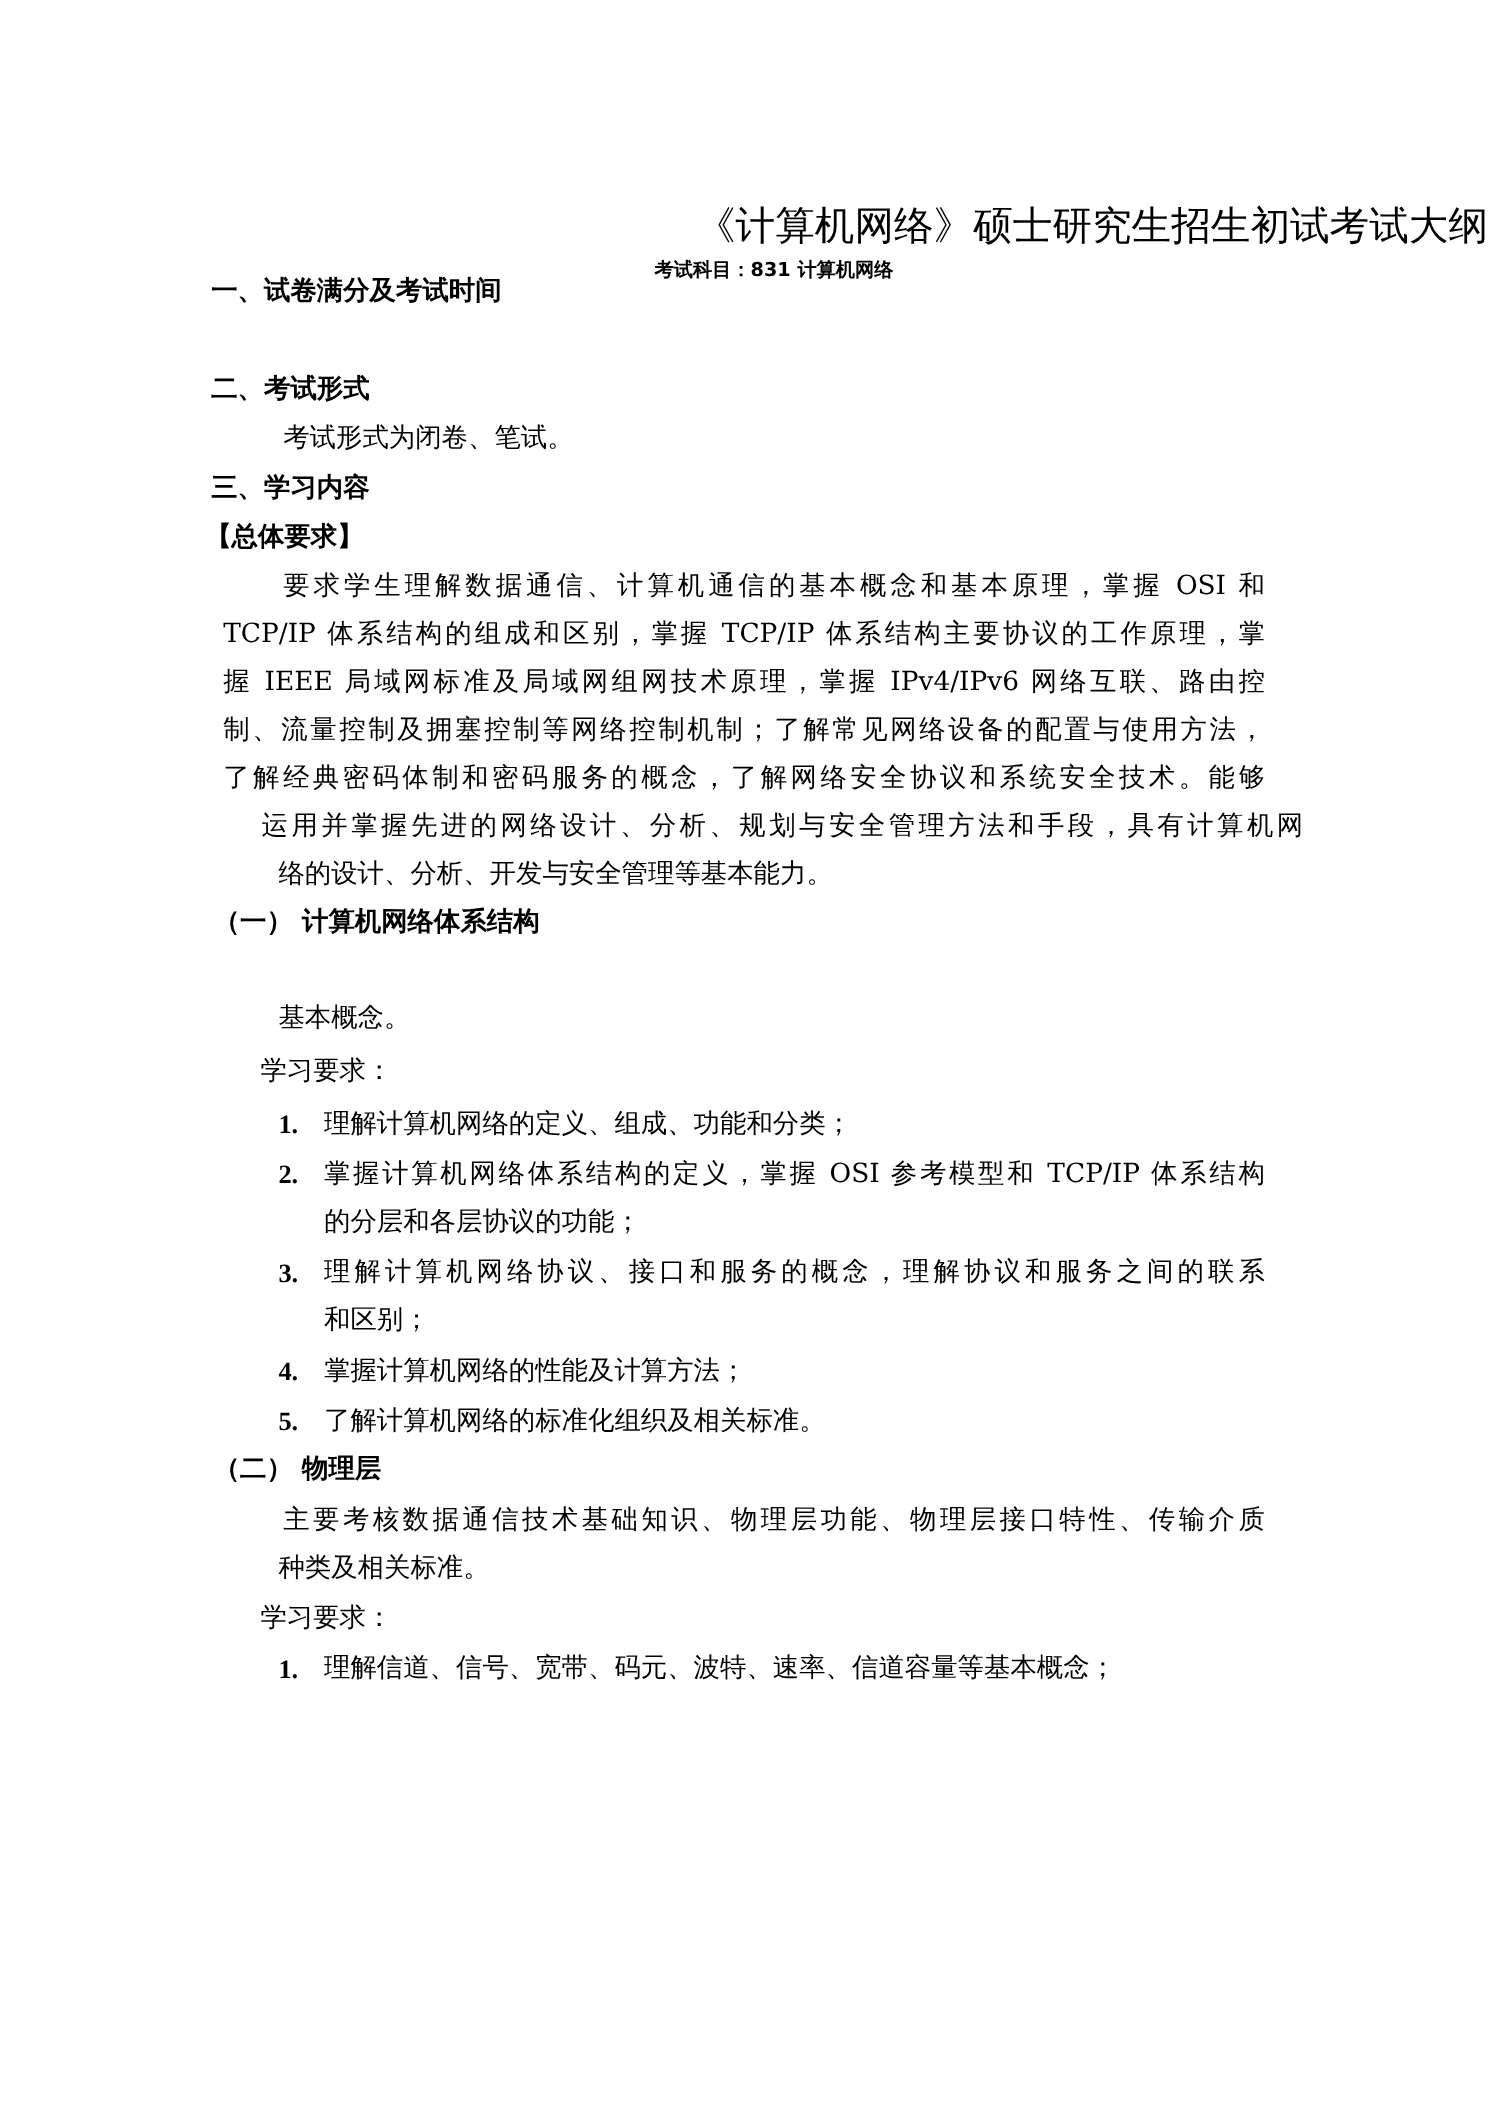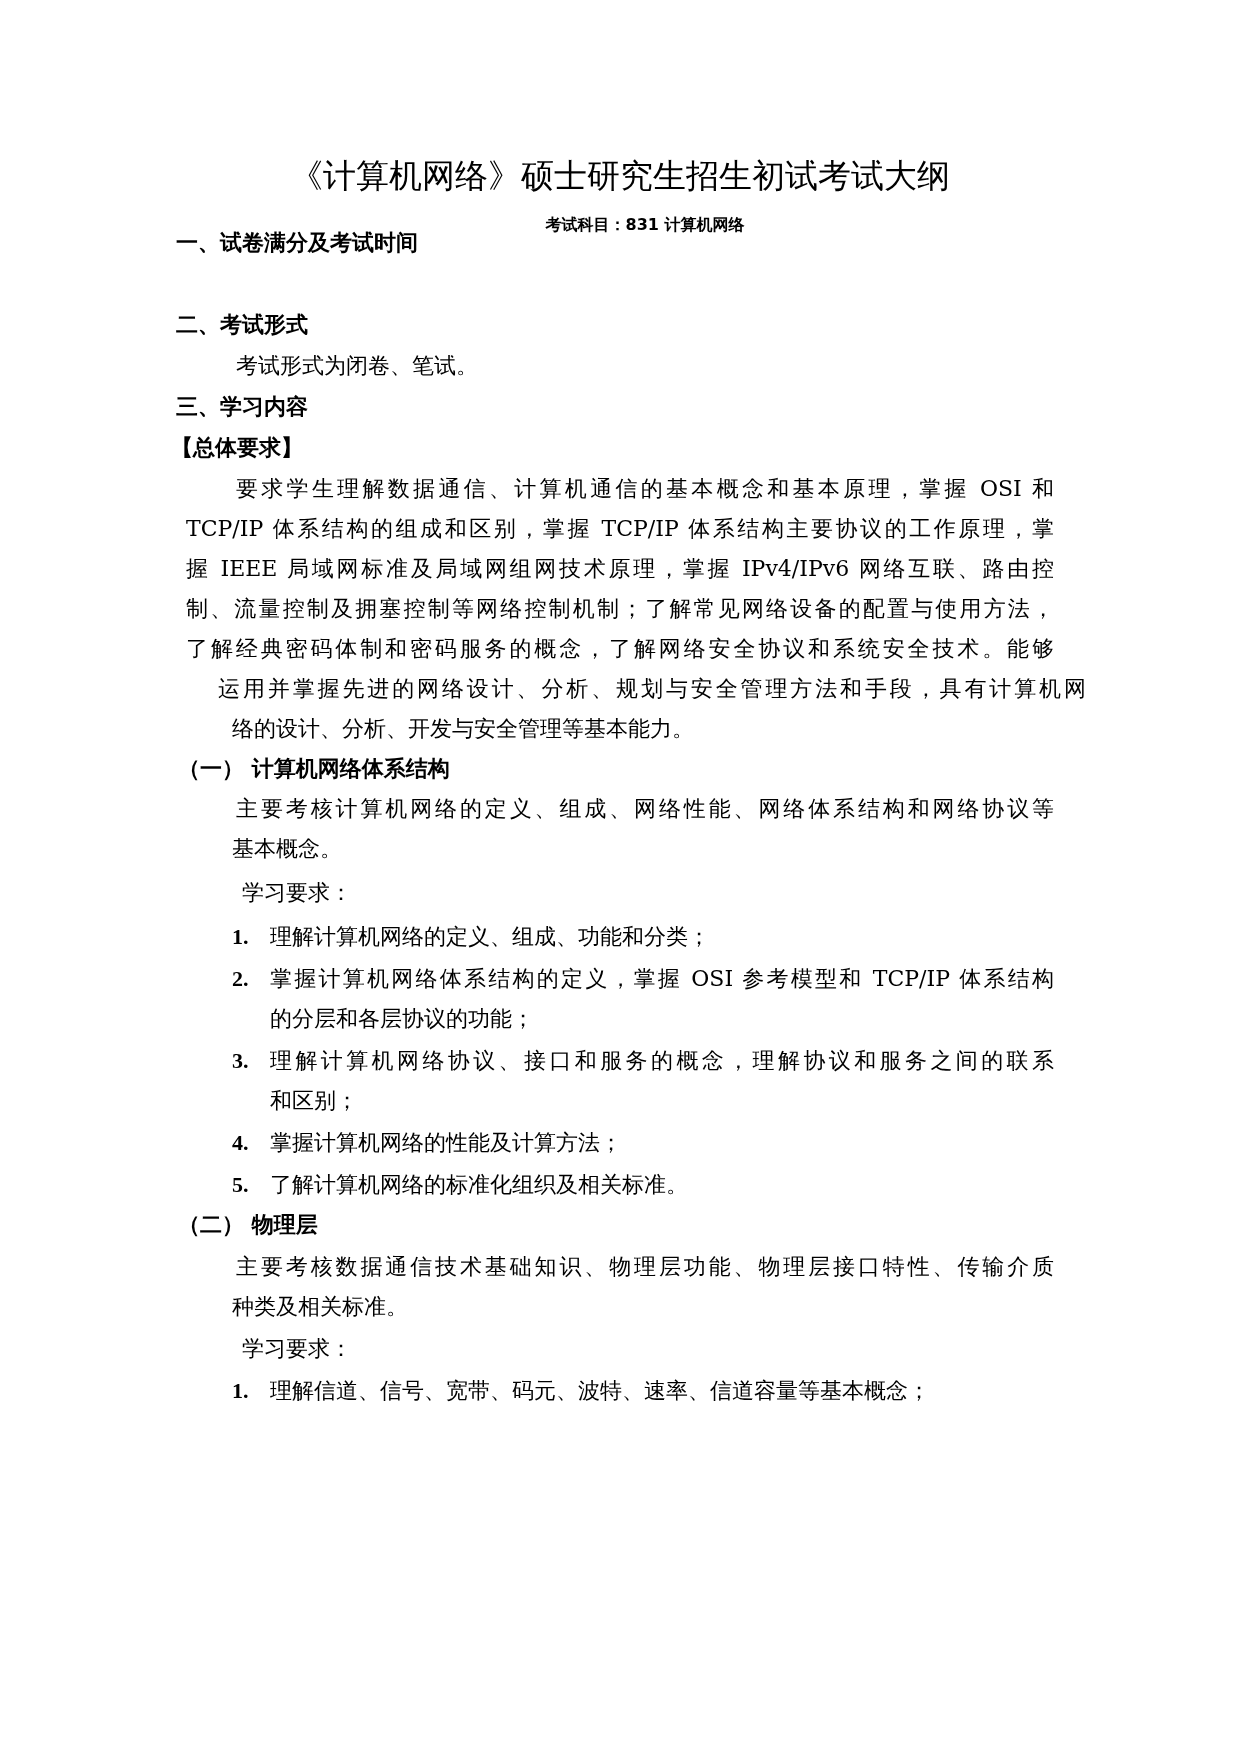--- a/index.html
+++ b/index.html
@@ -3,21 +3,21 @@
   <meta charset="utf-8">
   <style>
     html, body { margin: 0; padding: 0; background: #ffffff; }
     body {
       width: 1240px; height: 1754px; position: relative; overflow: hidden;
       font-family: "DejaVu Serif", "Liberation Serif", serif;
       color: #000000;
     }
     .page { position: absolute; left: 0; top: 0; width: 1240px; height: 1754px; }
     .title {
-      position: absolute; top: 152px; left: 0; width: 1240px; text-align: center;
+      position: absolute; top: 164px; left: 0; width: 1240px; text-align: right;
       font-size: 33px; letter-spacing: 0px; line-height: 48px;
       font-family: "DejaVu Serif", "Liberation Serif", serif;
     }
     .subtitle {
       position: absolute; top: 208px; left: 0; width: 1240px; text-align: center;
       font-size: 16px; font-weight: bold; line-height: 34px;
       font-family: "DejaVu Sans", "Liberation Sans", sans-serif;
       padding-left: 50px; box-sizing: border-box;
     }
     .line {
@@ -28,21 +28,21 @@
       font-family: "DejaVu Sans", "Liberation Sans", sans-serif;
     }
     .body-indent { left: 236px; }
     .body-full { left: 186px; width: 868px; text-align: justify; text-align-last: justify; }
     .body-last { left: 186px; margin-left: 46px; }
     .para-first { left: 236px; width: 818px; text-align: justify; text-align-last: justify; }
     .sub-h {
       font-weight: bold; left: 178px;
       font-family: "DejaVu Sans", "Liberation Sans", sans-serif;
     }
-    .req-label { left: 242px; }
+    .req-label { left: 217px; }
     .li-num {
       position: absolute; font-weight: bold; font-size: 22px; line-height: 34px; left: 232px;
       font-family: "Liberation Serif", serif;
     }
     .li-text { left: 270px; }
     .li-text-wide { left: 270px; width: 784px; text-align: justify; text-align-last: justify; }
   </style>
 </head>
 <body>
 
@@ -61,21 +61,20 @@
   <div class="line h1" style="top:431px; left:171px;">【总体要求】</div>
   <div class="line para-first" style="top:472px;">要求学生理解数据通信、计算机通信的基本概念和基本原理，掌握 OSI 和</div>
   <div class="line body-full" style="top:512px;">TCP/IP 体系结构的组成和区别，掌握 TCP/IP 体系结构主要协议的工作原理，掌</div>
   <div class="line body-full" style="top:552px;">握 IEEE 局域网标准及局域网组网技术原理，掌握 IPv4/IPv6 网络互联、路由控</div>
   <div class="line body-full" style="top:592px;">制、流量控制及拥塞控制等网络控制机制；了解常见网络设备的配置与使用方法，</div>
   <div class="line body-full" style="top:632px;">了解经典密码体制和密码服务的概念，了解网络安全协议和系统安全技术。能够</div>
   <div class="line body-full" style="top:672px;margin-left:32px;">运用并掌握先进的网络设计、分析、规划与安全管理方法和手段，具有计算机网</div>
   <div class="line body-last" style="top:712px;">络的设计、分析、开发与安全管理等基本能力。</div>
 
   <div class="line sub-h" style="top:752px;">（一） 计算机网络体系结构</div>
-  <div class="line para-first" style="top:792px;">主要考核计算机网络的定义、组成、网络性能、网络体系结构和网络协议等</div>
   <div class="line body-last" style="top:832px;">基本概念。</div>
   <div class="line req-label" style="top:876px;">学习要求：</div>
 
   <div class="li-num" style="top:920px;">1.</div>
   <div class="line li-text" style="top:920px;">理解计算机网络的定义、组成、功能和分类；</div>
 
   <div class="li-num" style="top:962px;">2.</div>
   <div class="line li-text" style="top:1002px;">的分层和各层协议的功能；</div>
   <div class="line li-text-wide" style="top:962px;">掌握计算机网络体系结构的定义，掌握 OSI 参考模型和 TCP/IP 体系结构</div>
 

